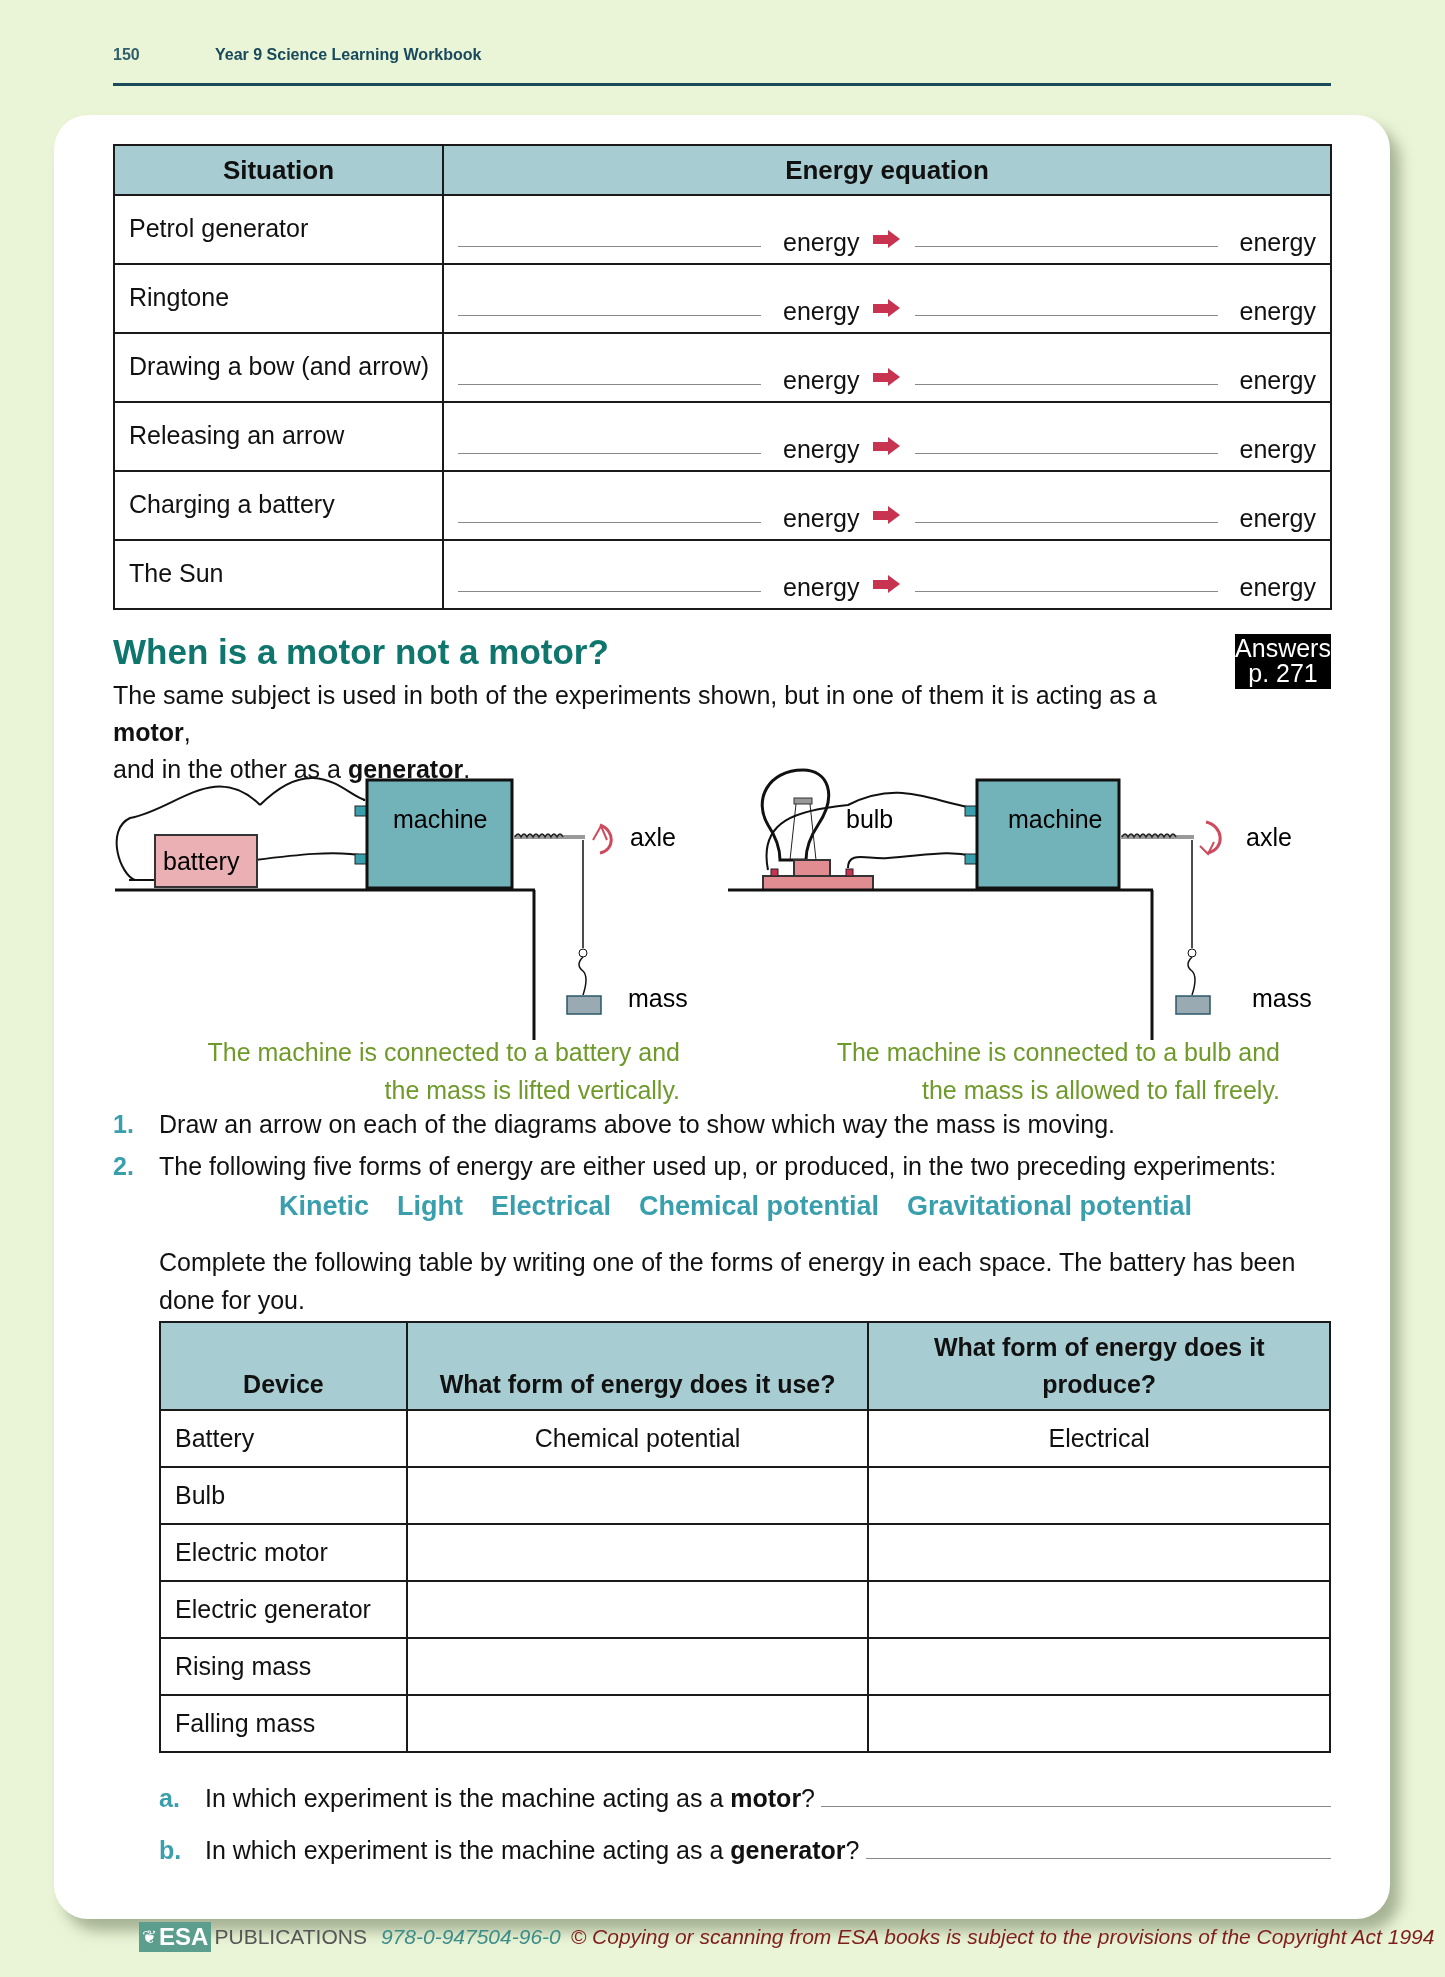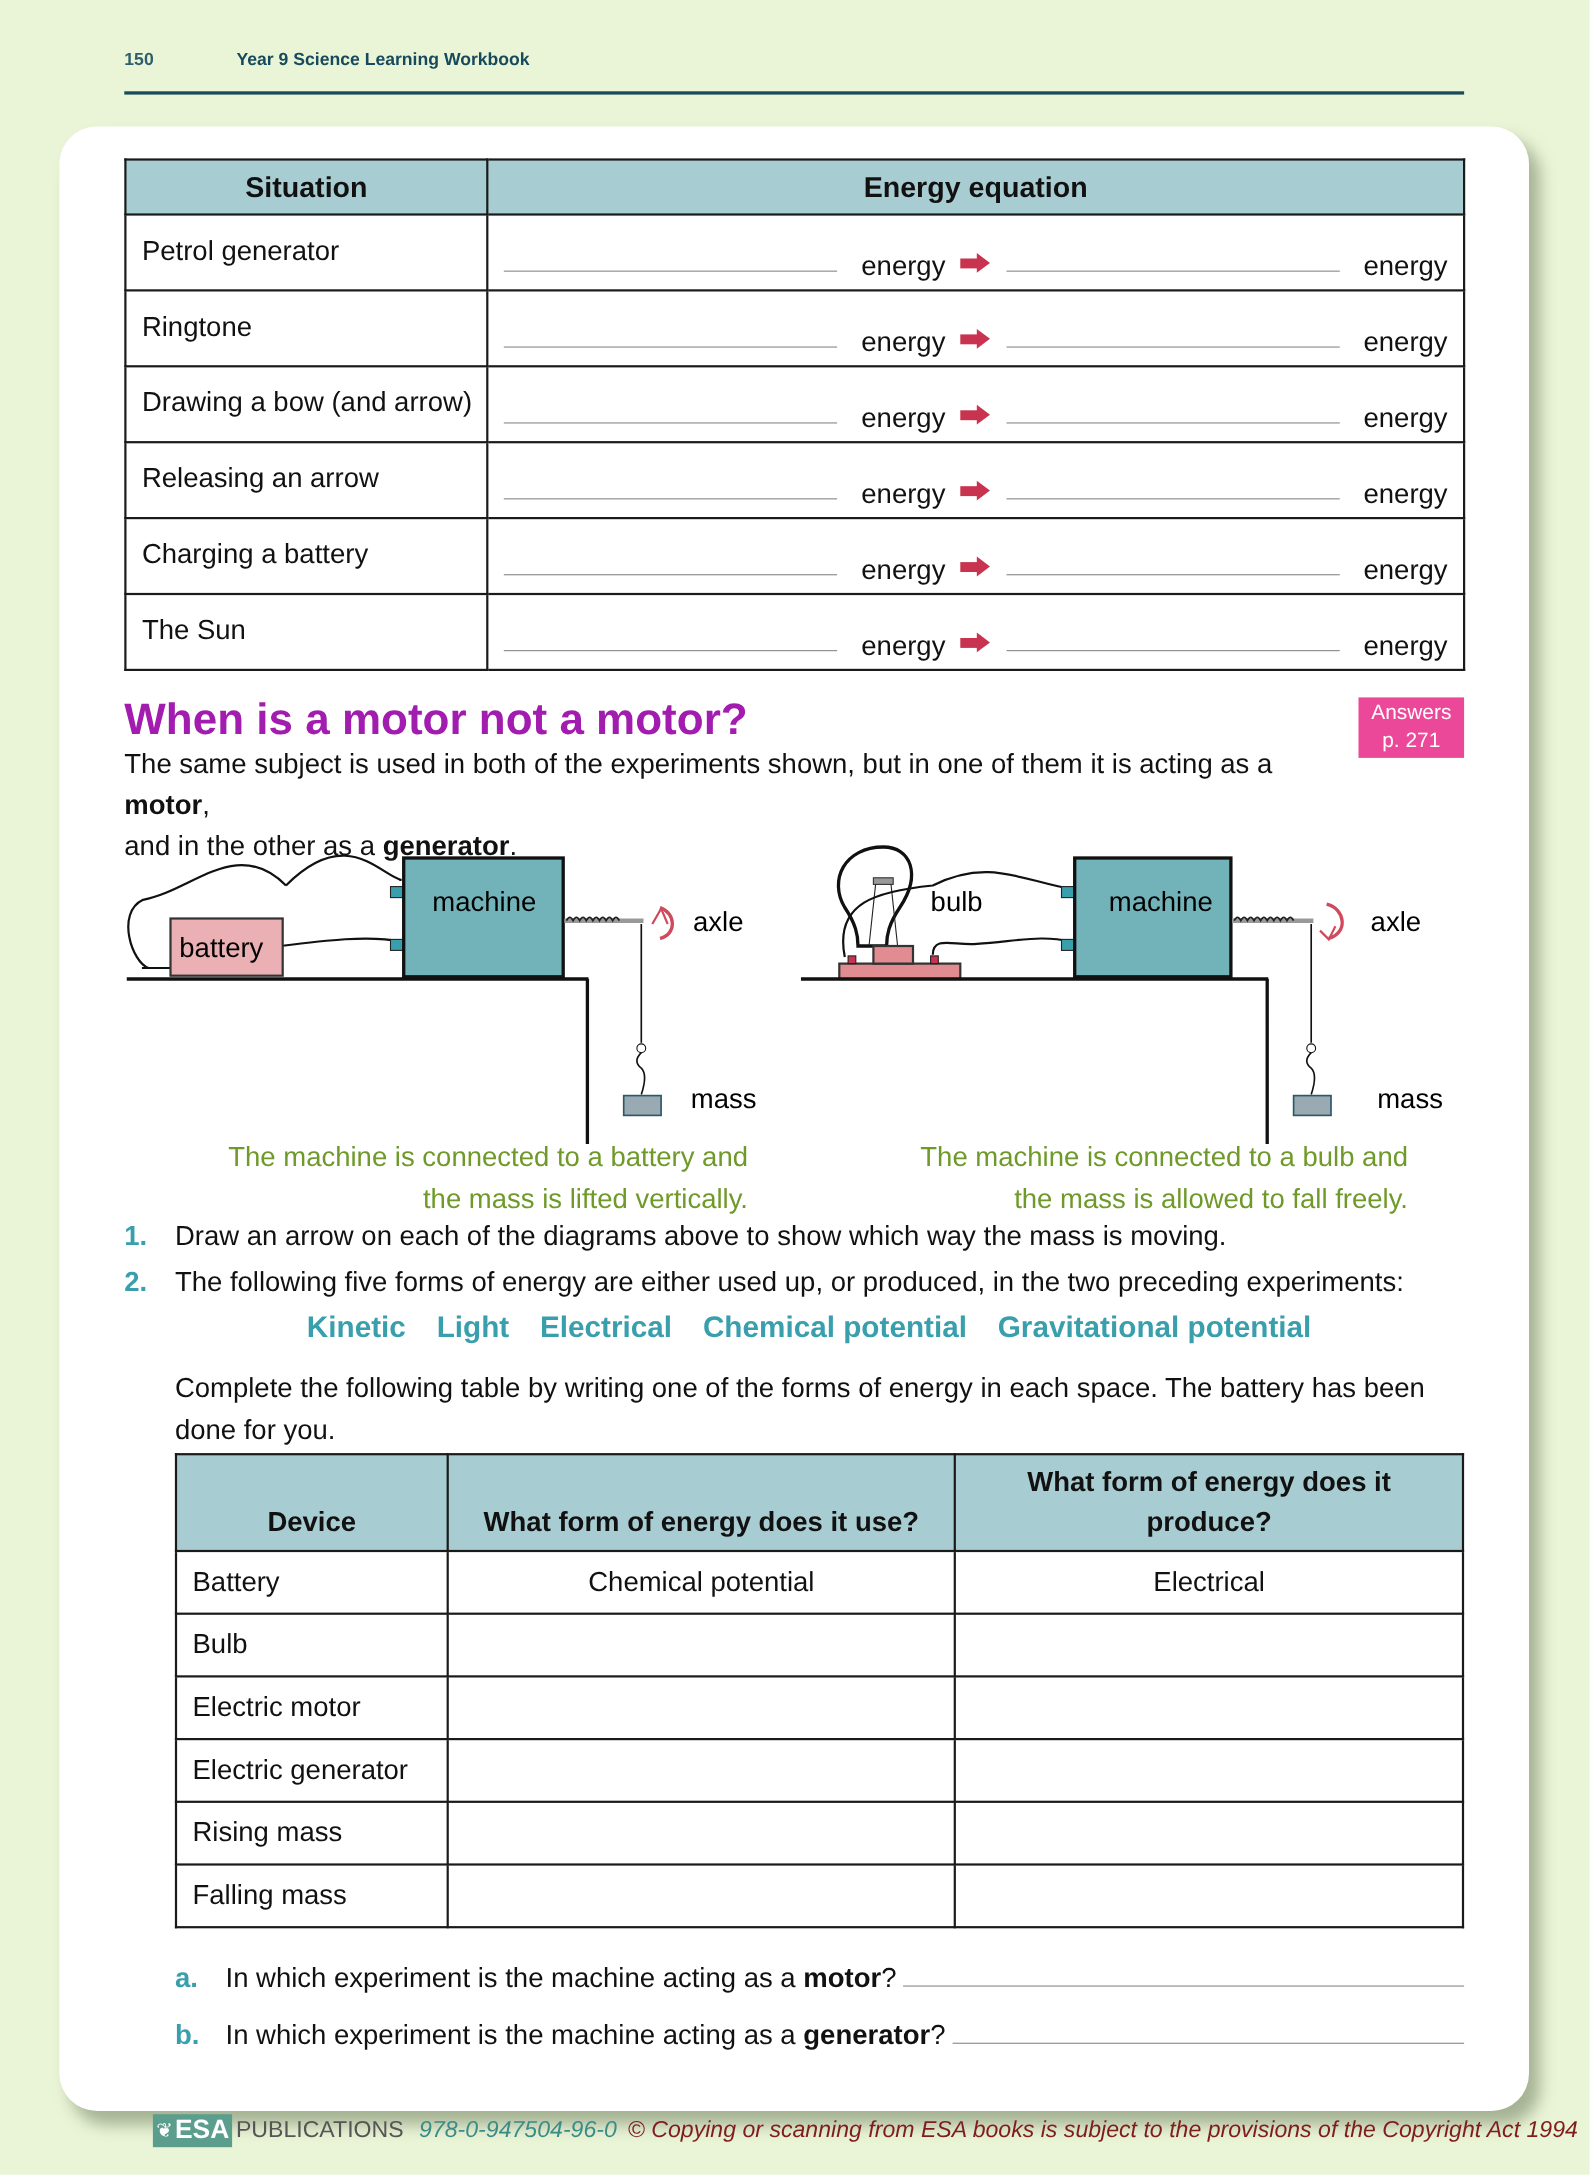--- a/index.html
+++ b/index.html
@@ -31,24 +31,24 @@
   .t1 td { height: 69px; font-size: 25px; }
   .t1 td.sit { width: 329px; padding-left: 14px; vertical-align: top; padding-top: 18px; border-radius: 21px; }
   .eq { display: flex; align-items: flex-end; padding: 0 14px 6px 14px; height: 100%; }
   .blank { display: inline-block; border-bottom: 1.5px solid #888; height: 1px; }
   .eq .blank { width: 303px; margin-bottom: 10px; }
   .eq .w1 { margin-left: 22px; }
   .arrow { display: inline-block; width: 28px; height: 16px; margin: 0 14px 10px 14px; position: relative; }
   .arrow::before { content: ""; position: absolute; left: 0; top: 4px; width: 16px; height: 9px; background: #c8334f; }
   .arrow::after { content: ""; position: absolute; left: 15px; top: -1px; border-left: 12px solid #c8334f; border-top: 9px solid transparent; border-bottom: 9px solid transparent; }
   .eq .w2 { margin-left: auto; }
-  h2 { position: absolute; left: 113px; top: 632px; font-size: 40px; color: #a21caf; font-weight: bold; }
+  h2 { position: absolute; left: 113px; top: 632px; font-size: 35px; color: #0f766e; font-weight: bold; }
   .answers {
     position: absolute; left: 1235px; top: 634px; width: 96px; height: 55px;
-    background: #ec4899; color: #fff; font-size: 19px; text-align: center; line-height: 25px; padding-top: 2px;
+    background: #000000; color: #fff; font-size: 25px; text-align: center; line-height: 25px; padding-top: 2px;
   }
   .intro { position: absolute; left: 113px; top: 677px; width: 1120px; font-size: 25px; line-height: 37px; }
   .diagram { position: absolute; top: 760px; }
   .caption { position: absolute; color: #6f9a2a; font-size: 25px; text-align: right; line-height: 38px; }
   .q { position: absolute; left: 113px; font-size: 25px; display: flex; }
   .q .num { width: 46px; color: #3a9fad; font-weight: bold; }
   .forms { position: absolute; top: 1191px; left: 0; width: 1445px; display: flex; justify-content: center; gap: 28px;
     color: #3a9fad; font-weight: bold; font-size: 27px; padding-left: 26px; }
   .instr { position: absolute; left: 159px; top: 1243px; width: 1180px; font-size: 25px; line-height: 38px; }
   .t2 { position: absolute; left: 159px; top: 1321px; width: 1172px; }

